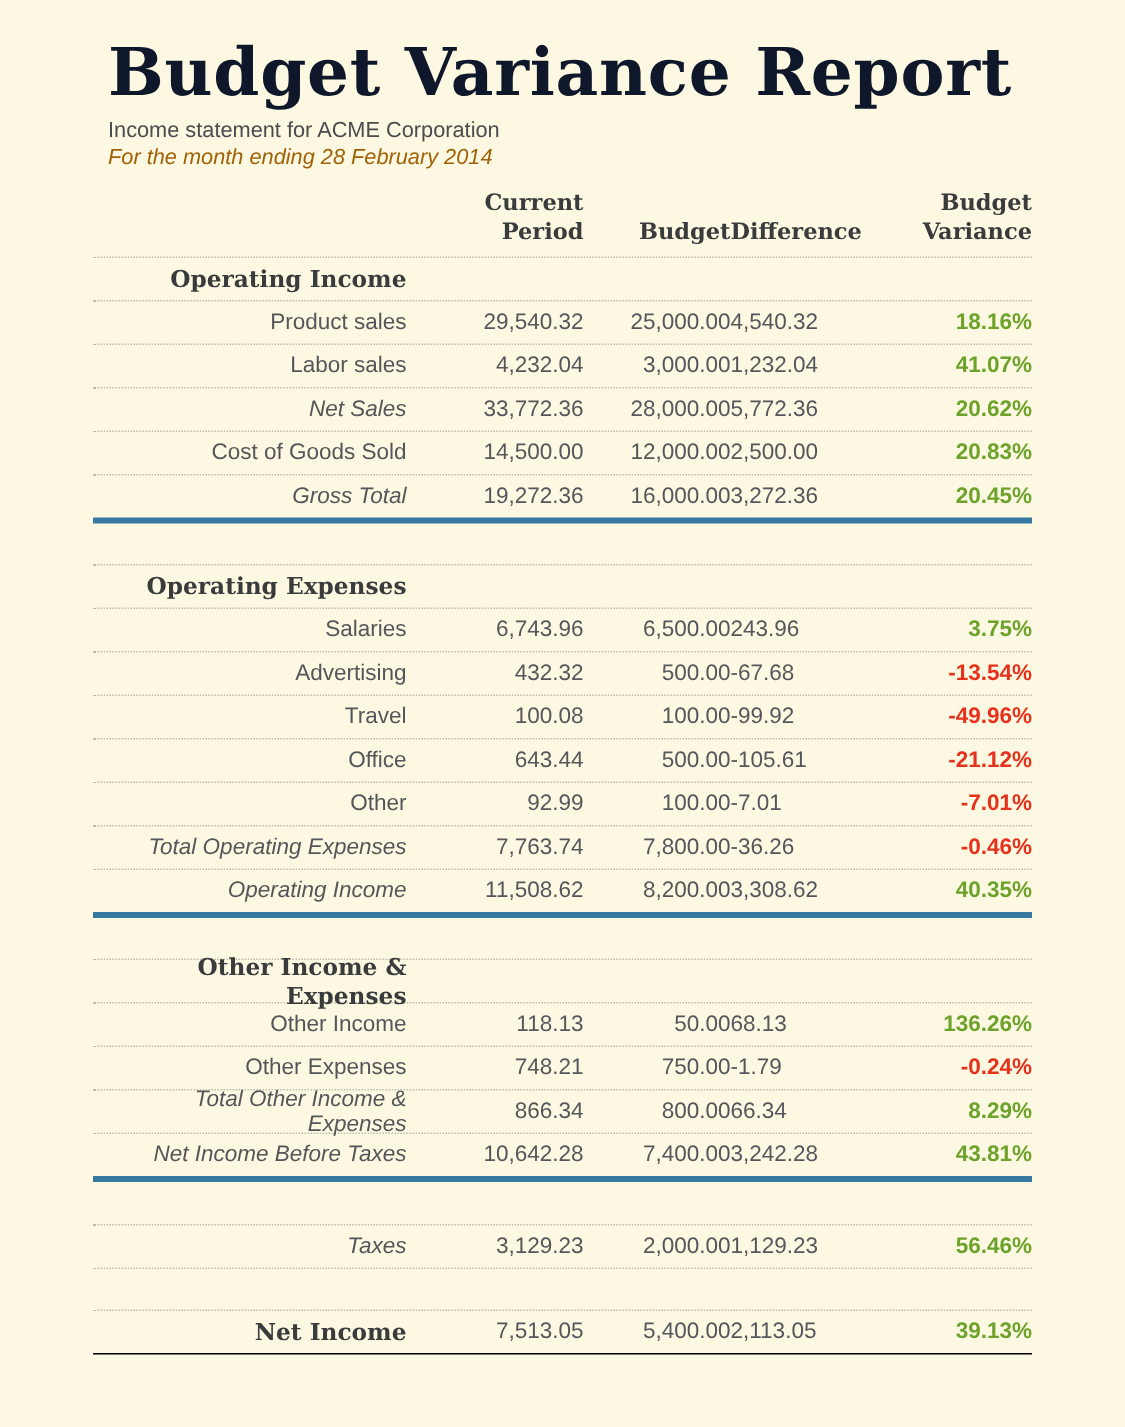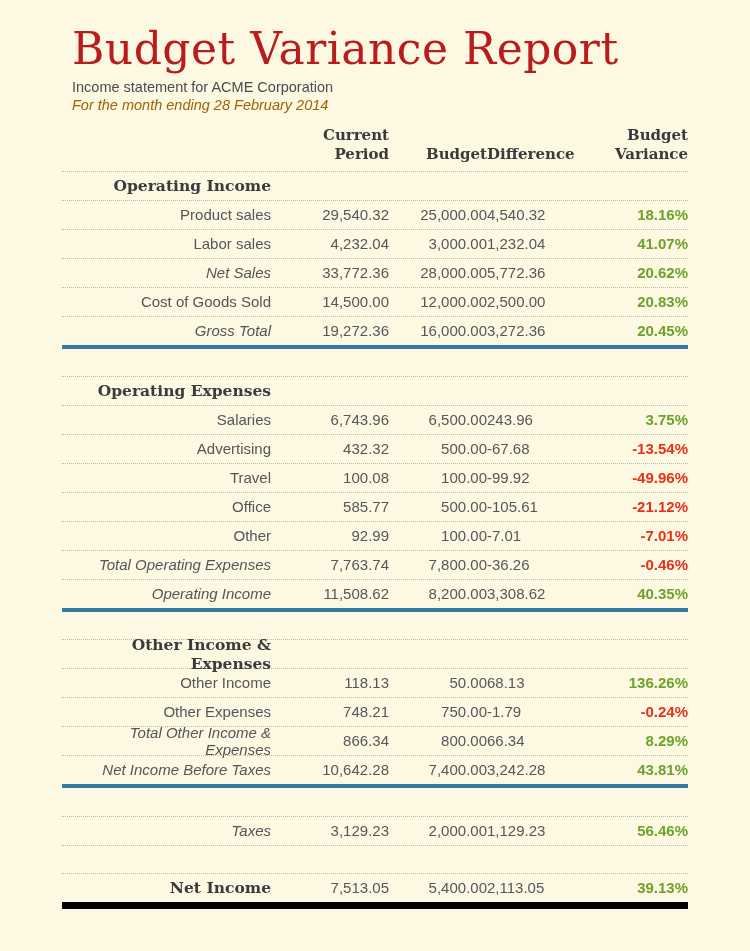--- a/index.html
+++ b/index.html
@@ -9,24 +9,24 @@
     font-family:"Liberation Sans", sans-serif;
     overflow:hidden;
     -webkit-font-smoothing:antialiased;
   }
   .page { padding:0 62px; }
 
   
   .report-header { padding-top:24px; margin-left:10px; }
   .report-title {
     font-family:"DejaVu Serif", serif;
-    font-weight:normal;
+    font-weight:bold;
     font-size:44px;
     line-height:1.15;
-    color:#b91c1c;
+    color:#0f172a;
     letter-spacing:0.5px;
     margin:0;
   }
   .report-subtitle {
     font-size:14.5px; line-height:18px;
     color:#4B4C4E;
     margin-top:3px;
   }
   .report-period {
     font-size:14.5px; line-height:18px;
@@ -52,21 +52,21 @@
 
   .c-label { flex:1 1 auto; min-width:0; text-align:right; }
   .c-current    { width:118px; flex:0 0 auto; text-align:right; }
   .c-budget     { width:98px;  flex:0 0 auto; text-align:right; }
   .c-difference { width:98px;  flex:0 0 auto; text-align:left; }
   .c-variance   { width:103px; flex:0 0 auto; text-align:right; }
 
   .section-block { }
   .section-block.top-dotted { border-top:1px dotted #BDBBAD; }
   .section-block.blue-bottom { border-bottom:4px solid #3879A4; }
-  .section-block.blue-bottom-thick { border-bottom:7px solid #000000; }
+  .section-block.blue-bottom-thick { border-bottom:1px solid #000000; }
   .section-gap { height:27px; }
   .section-gap.tall { height:28px; }
 
   .t-row {
     display:flex; align-items:center;
     height:28px;
     border-bottom:1px dotted #BDBBAD;
     font-size:15px;
     color:#56575C;
   }
@@ -180,21 +180,21 @@
           </div>
           <div class="t-row style-item">
             <div class="cell-label c-label">Travel</div>
             <div class="cell-num c-current">100.08</div>
             <div class="cell-num c-budget">100.00</div>
             <div class="cell-num c-difference">-99.92</div>
             <div class="cell-variance c-variance neg">-49.96%</div>
           </div>
           <div class="t-row style-item">
             <div class="cell-label c-label">Office</div>
-            <div class="cell-num c-current">585.77</div>
+            <div class="cell-num c-current">643.44</div>
             <div class="cell-num c-budget">500.00</div>
             <div class="cell-num c-difference">-105.61</div>
             <div class="cell-variance c-variance neg">-21.12%</div>
           </div>
           <div class="t-row style-item">
             <div class="cell-label c-label">Other</div>
             <div class="cell-num c-current">92.99</div>
             <div class="cell-num c-budget">100.00</div>
             <div class="cell-num c-difference">-7.01</div>
             <div class="cell-variance c-variance neg">-7.01%</div>

